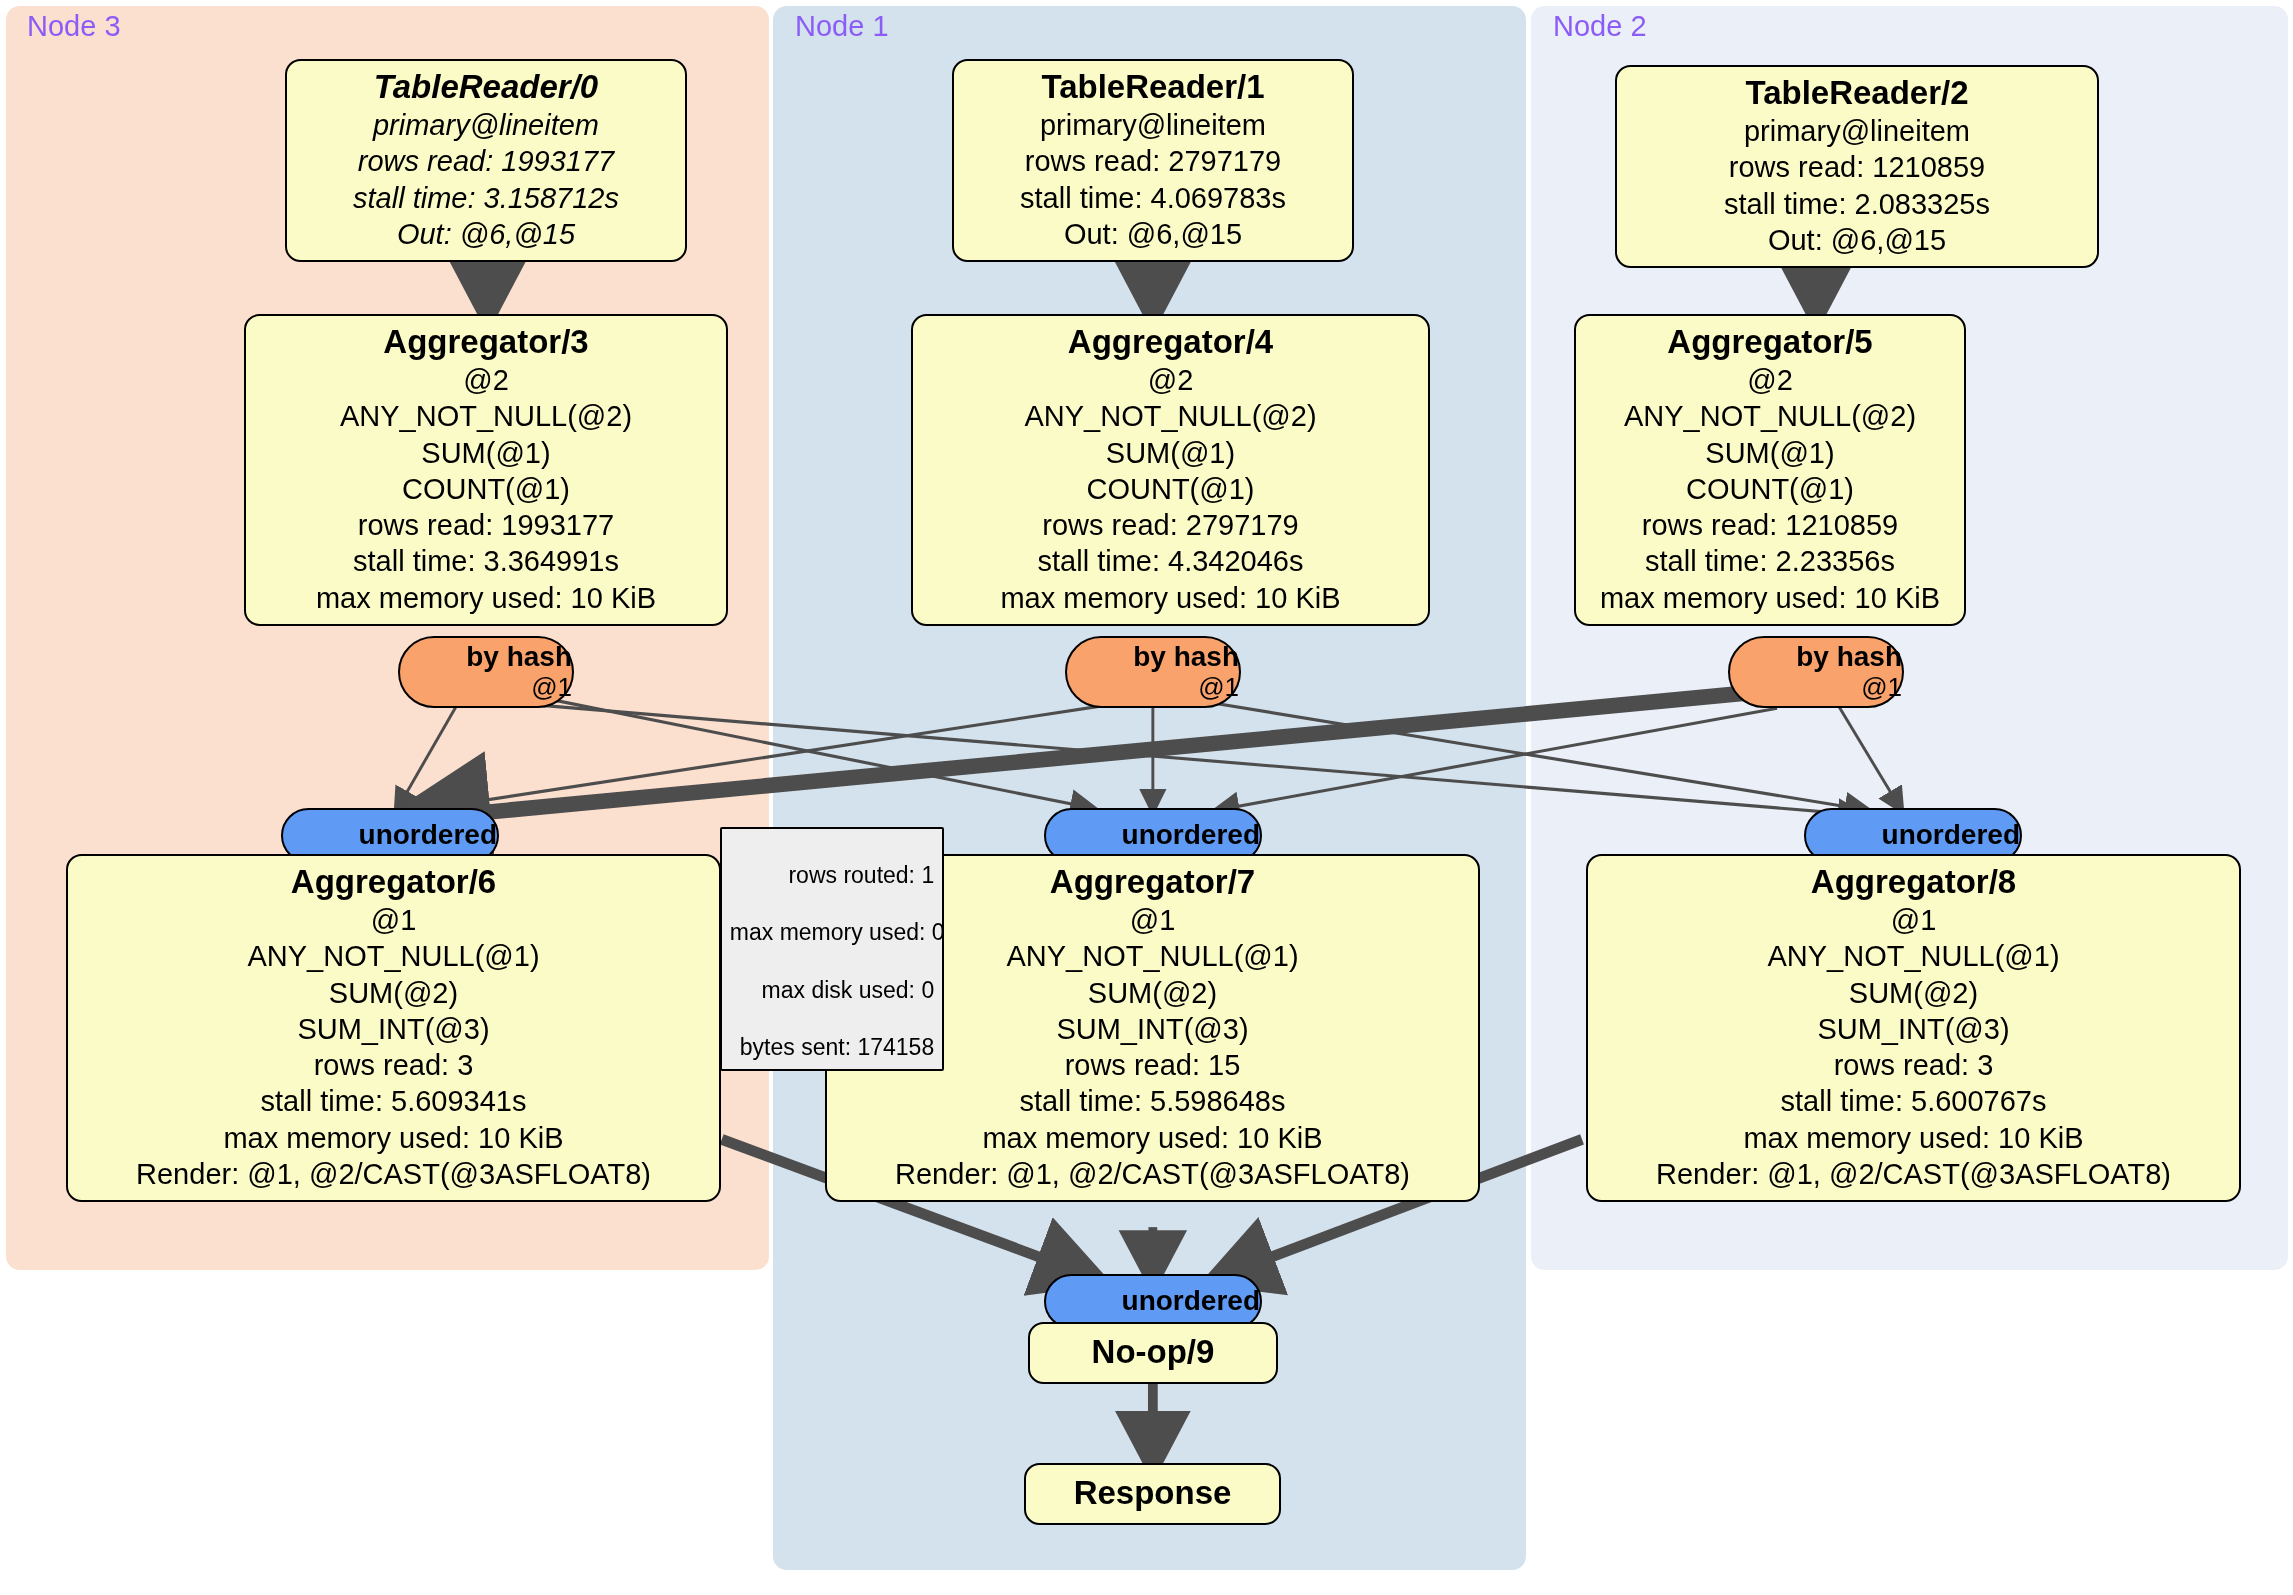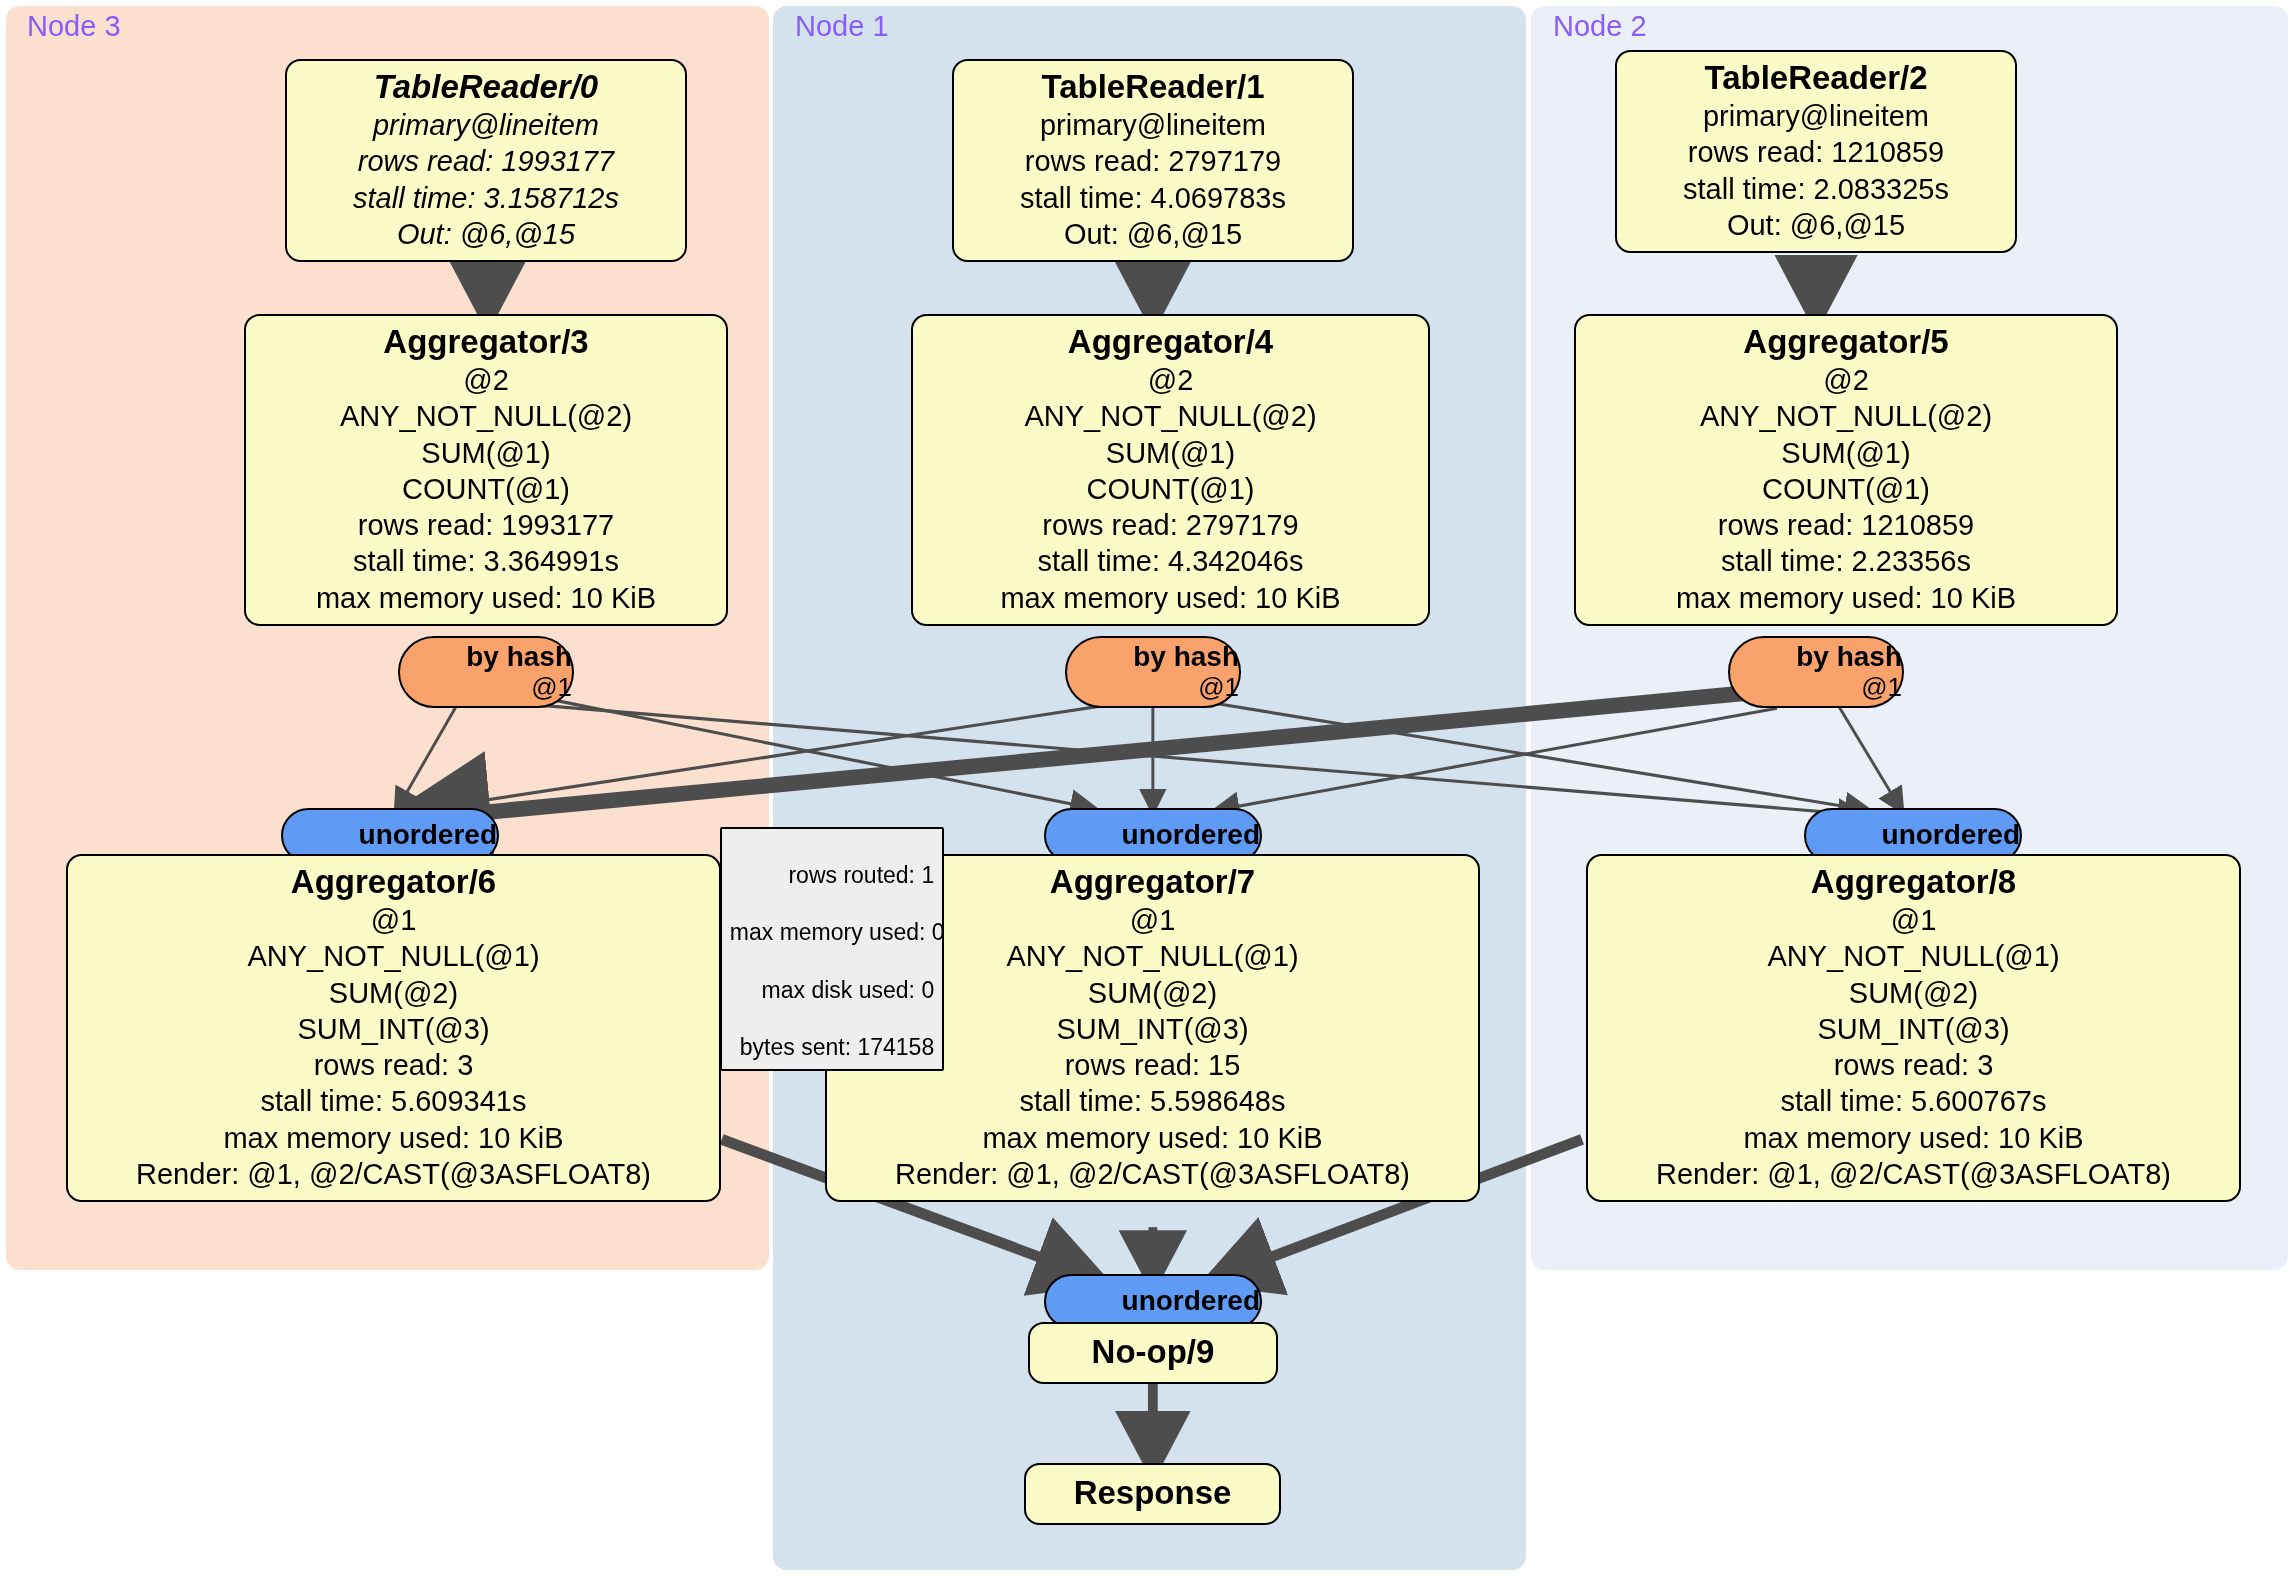--- a/index.html
+++ b/index.html
@@ -167,21 +167,21 @@
   </div>
 
   <div class="node" style="left:952px; top:59px; width:402px;">
     <div class="title">TableReader/1</div>
     <div class="line">primary@lineitem</div>
     <div class="line">rows read: 2797179</div>
     <div class="line">stall time: 4.069783s</div>
     <div class="line">Out: @6,@15</div>
   </div>
 
-  <div class="node" style="left:1615px; top:50px; width:402px;">
+  <div class="node" style="left:1615px; top:65px; width:484px;">
     <div class="title">TableReader/2</div>
     <div class="line">primary@lineitem</div>
     <div class="line">rows read: 1210859</div>
     <div class="line">stall time: 2.083325s</div>
     <div class="line">Out: @6,@15</div>
   </div>
 
   <div class="node" style="left:244px; top:314px; width:484px;">
     <div class="title">Aggregator/3</div>
     <div class="line">@2</div>
@@ -197,21 +197,21 @@
     <div class="title">Aggregator/4</div>
     <div class="line">@2</div>
     <div class="line">ANY_NOT_NULL(@2)</div>
     <div class="line">SUM(@1)</div>
     <div class="line">COUNT(@1)</div>
     <div class="line">rows read: 2797179</div>
     <div class="line">stall time: 4.342046s</div>
     <div class="line">max memory used: 10 KiB</div>
   </div>
 
-  <div class="node" style="left:1574px; top:314px; width:544px;">
+  <div class="node" style="left:1574px; top:314px; width:392px;">
     <div class="title">Aggregator/5</div>
     <div class="line">@2</div>
     <div class="line">ANY_NOT_NULL(@2)</div>
     <div class="line">SUM(@1)</div>
     <div class="line">COUNT(@1)</div>
     <div class="line">rows read: 1210859</div>
     <div class="line">stall time: 2.23356s</div>
     <div class="line">max memory used: 10 KiB</div>
   </div>
 

